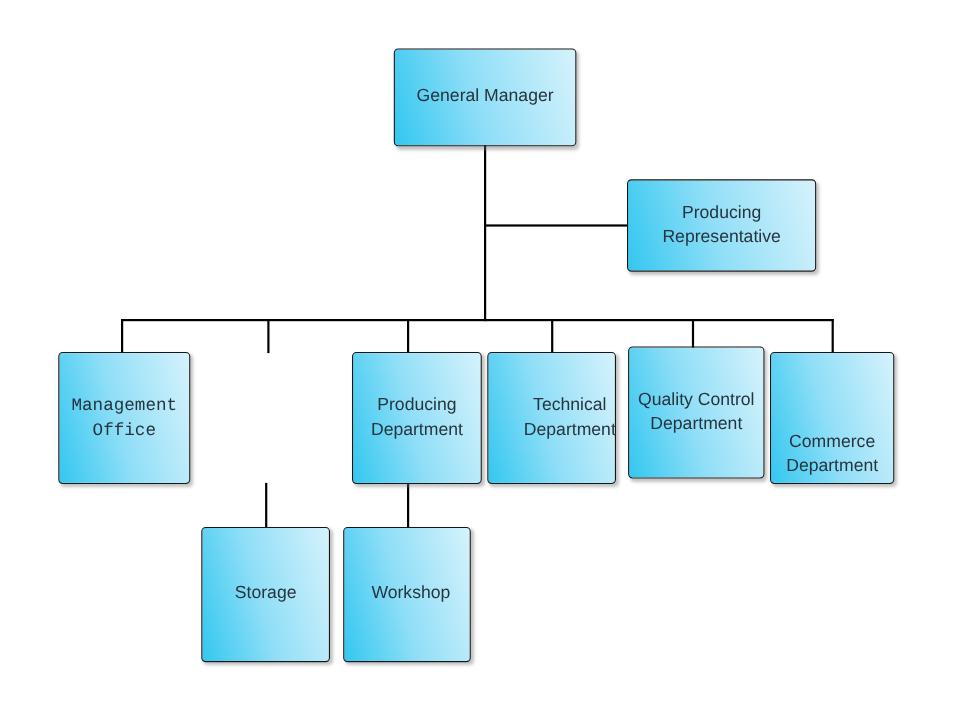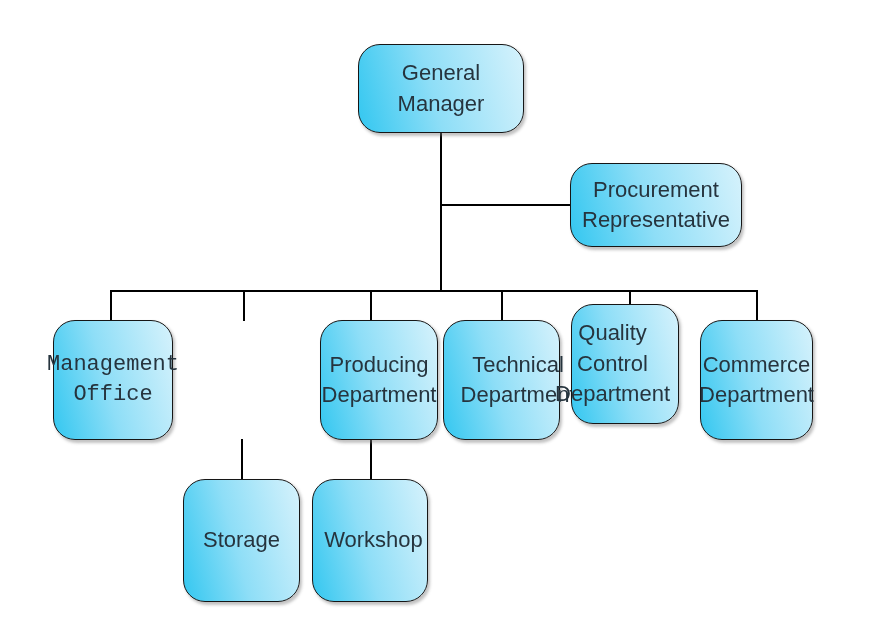--- a/index.html
+++ b/index.html
@@ -13,29 +13,29 @@
     height: 638px;
     background: #ffffff;
     overflow: hidden;
     font-family: "Liberation Sans", "DejaVu Sans", sans-serif;
   }
   .node {
     position: absolute;
     box-sizing: border-box;
     background: linear-gradient(75deg, #33c7f0 0%, #8edef7 45%, #d6f2fc 100%);
     border: 1.4px solid #161616;
-    border-radius: 22px;
+    border-radius: 4px;
     box-shadow: 2px 2.5px 3px rgba(120, 120, 120, 0.45);
     display: flex;
     align-items: center;
     justify-content: center;
     text-align: center;
     padding: 4px 8px;
     color: #26343e;
-    font-size: 22px;
+    font-size: 16px;
     line-height: 1.38;
   }
   .line {
     position: absolute;
     background: #000000;
   }
   .line.v { width: 1.5px; }
   .line.h { height: 1.5px; }
 </style>
 </head>
@@ -53,41 +53,41 @@
   <div class="line v" style="left:629px; top:290px; height:31px;"></div>
   <div class="line v" style="left:756px; top:290px; height:31px;"></div>
   <div class="line v" style="left:241px; top:439px; height:41px;"></div>
   <div class="line v" style="left:370px; top:439px; height:41px;"></div>
 
   <div class="node" style="left:358px; top:44px; width:166px; height:89px;">
     <span>General Manager</span>
   </div>
 
   <div class="node" style="left:570px; top:163px; width:172px; height:84px;">
-    <span>Procurement Representative</span>
+    <span>Producing Representative</span>
   </div>
 
   <div class="node" style="left:53px; top:320px; width:120px; height:120px;font-family:Liberation Mono, monospace;">
     <span>Management Office</span>
   </div>
 
 
   <div class="node" style="left:320px; top:320px; width:118px; height:120px;">
     <span>Producing Department</span>
   </div>
 
   <div class="node" style="left:443px; top:320px; width:117px; height:120px;padding-left:41px;">
     <span>Technical Department</span>
   </div>
 
-  <div class="node" style="left:571px; top:304px; width:108px; height:120px;justify-content:flex-end;">
+  <div class="node" style="left:571px; top:315px; width:124px; height:120px;justify-content:flex-end;">
     <span>Quality Control Department</span>
   </div>
 
-  <div class="node" style="left:700px; top:320px; width:113px; height:120px;">
+  <div class="node" style="left:700px; top:320px; width:113px; height:120px;align-items:flex-end;">
     <span>Commerce Department</span>
   </div>
 
   <div class="node" style="left:183px; top:479px; width:117px; height:123px;align-items:center;">
     <span>Storage</span>
   </div>
 
   <div class="node" style="left:312px; top:479px; width:116px; height:123px;padding-left:15px;">
     <span>Workshop</span>
   </div>

